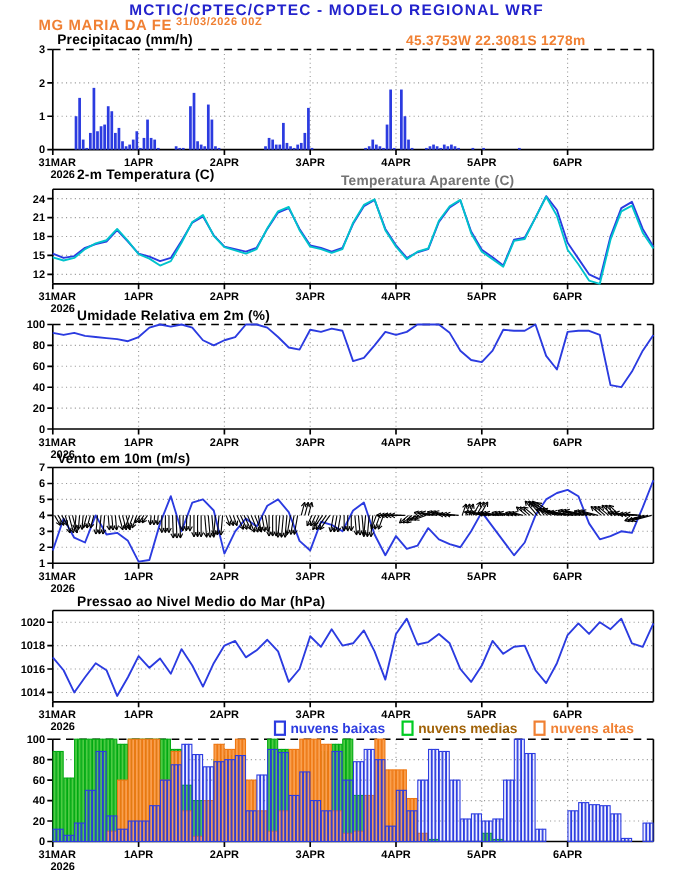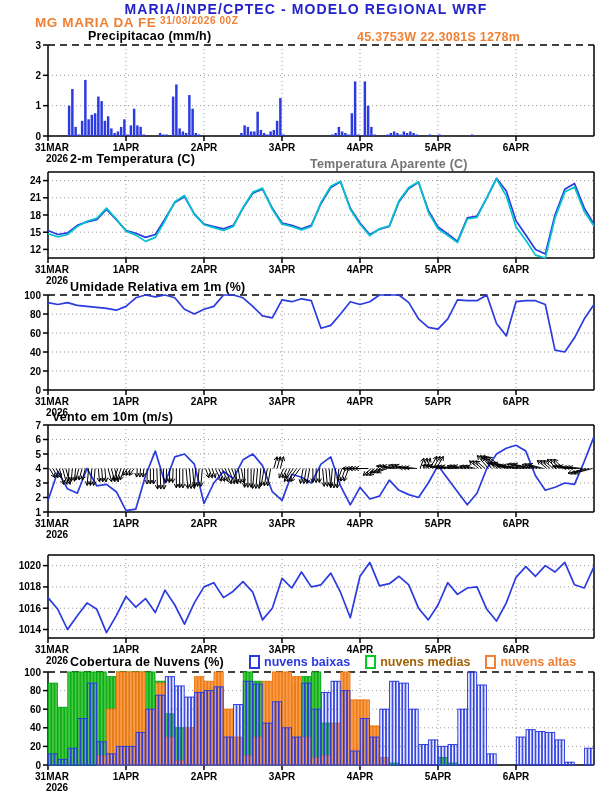--- a/index.html
+++ b/index.html
@@ -16,31 +16,31 @@
   .legend-item{display:inline-flex;align-items:center;}
   .legend-item .sw{display:inline-block;width:7px;height:10px;border:2px solid #000;
                    background:#fff;margin-right:4px;}
   svg.panel{position:absolute;left:0;pointer-events:none;}
 </style>
 </head>
 <body>
 
 <div class="page">
 
-  <div class="hdr-title" style="color: rgb(34, 34, 204);">MARIA/INPE/CPTEC - MODELO REGIONAL WRF</div>
+  <div class="hdr-title" style="color: rgb(34, 34, 204);">MCTIC/CPTEC/CPTEC - MODELO REGIONAL WRF</div>
   <div class="hdr-station" style="color: rgb(240, 128, 51);">MG MARIA DA FE</div>
   <div class="hdr-run" style="color: rgb(240, 128, 51);">31/03/2026 00Z</div>
-  <div class="coords" style="color: rgb(240, 128, 51);">45.3753W 22.3081S 1278m</div>
+  <div class="coords" style="color: rgb(240, 128, 51); margin-left: 12px;">45.3753W 22.3081S 1278m</div>
 
-  <div class="ptitle" style="left:88px;top:29px">Precipitacao (mm/h)</div>
+  <div class="ptitle" style="left:52px;top:29px">Precipitacao (mm/h)</div>
   <div class="ptitle" style="left:70px;top:152px">2-m Temperatura (C)</div>
   <div class="ptitle" style="left: 310px; top: 157px; color: #737373;">Temperatura Aparente (C)</div>
-  <div class="ptitle" style="left:70px;top:280px">Umidade Relativa em 1m (%)</div>
+  <div class="ptitle" style="left:70px;top:280px">Umidade Relativa em 2m (%)</div>
   <div class="ptitle" style="left:52px;top:410px">Vento em 10m (m/s)</div>
-  <div class="ptitle" style="left:70px;top:655px">Cobertura de Nuvens (%)</div>
+  <div class="ptitle" style="left:70px;top:540px">Pressao ao Nivel Medio do Mar (hPa)</div>
 
   <div class="legend">
     <span class="legend-item">
       <span class="sw" style="border-color: rgb(43, 59, 224);"></span>
       <span class="lbl" style="color: rgb(43, 59, 224);">nuvens baixas</span>
     </span>
     <span class="legend-item">
       <span class="sw" style="border-color: rgb(0, 204, 34);"></span>
       <span class="lbl" style="color: #a16207;">nuvens medias</span>
     </span>

